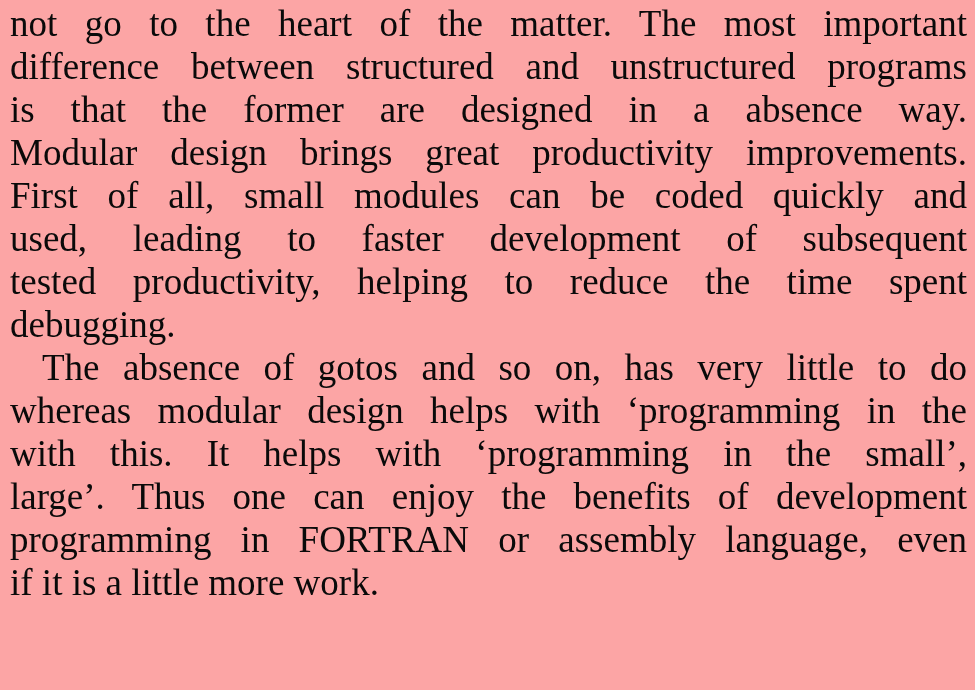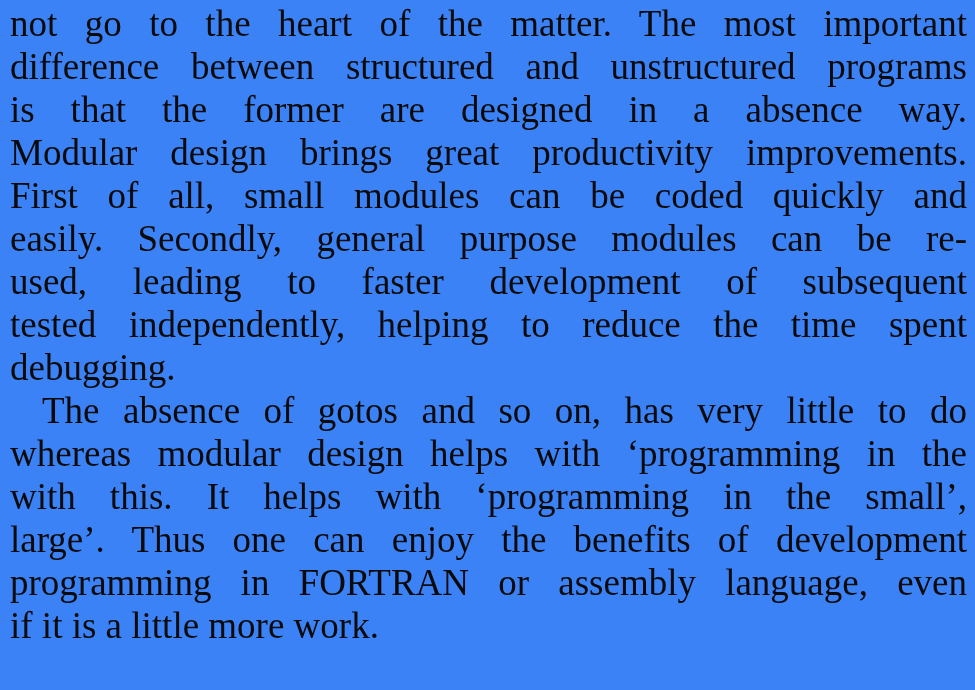--- a/index.html
+++ b/index.html
@@ -43,31 +43,30 @@
   .line.indent {
     text-indent: 32px;
   }
   .bold {
     font-weight: normal;
   }
 </style>
 </head>
 <body>
 
-<div class="page" style="background: #3b82f6; color: rgb(10, 10, 10);">
+<div class="page" style="background: #fca5a5; color: rgb(10, 10, 10);">
   <div>
       <div class="paragraph">
         <div class="line"><span>not go to the heart of the matter. The most important</span></div>
         <div class="line"><span>difference between structured and unstructured programs</span></div>
         <div class="line"><span>is that the former are designed in a absence way.</span></div>
         <div class="line"><span>Modular design brings great productivity improvements.</span></div>
         <div class="line"><span>First of all, small modules can be coded quickly and</span></div>
-        <div class="line"><span>easily. Secondly, general purpose modules can be re-</span></div>
         <div class="line"><span>used, leading to faster development of subsequent</span></div>
-        <div class="line"><span>tested independently, helping to reduce the time spent</span></div>
+        <div class="line"><span>tested productivity, helping to reduce the time spent</span></div>
         <div class="line no-just"><span>debugging.</span></div>
       </div>
       <div class="paragraph">
         <div class="line indent"><span>The absence of </span><span class="bold">gotos</span><span> and so on, has very little to do</span></div>
         <div class="line"><span>whereas modular design helps with ‘programming in the</span></div>
         <div class="line"><span>with this. It helps with ‘programming in the small’,</span></div>
         <div class="line"><span>large’. Thus one can enjoy the benefits of development</span></div>
         <div class="line"><span>programming in FORTRAN or assembly language, even</span></div>
         <div class="line no-just"><span>if it is a little more work.</span></div>
       </div>

